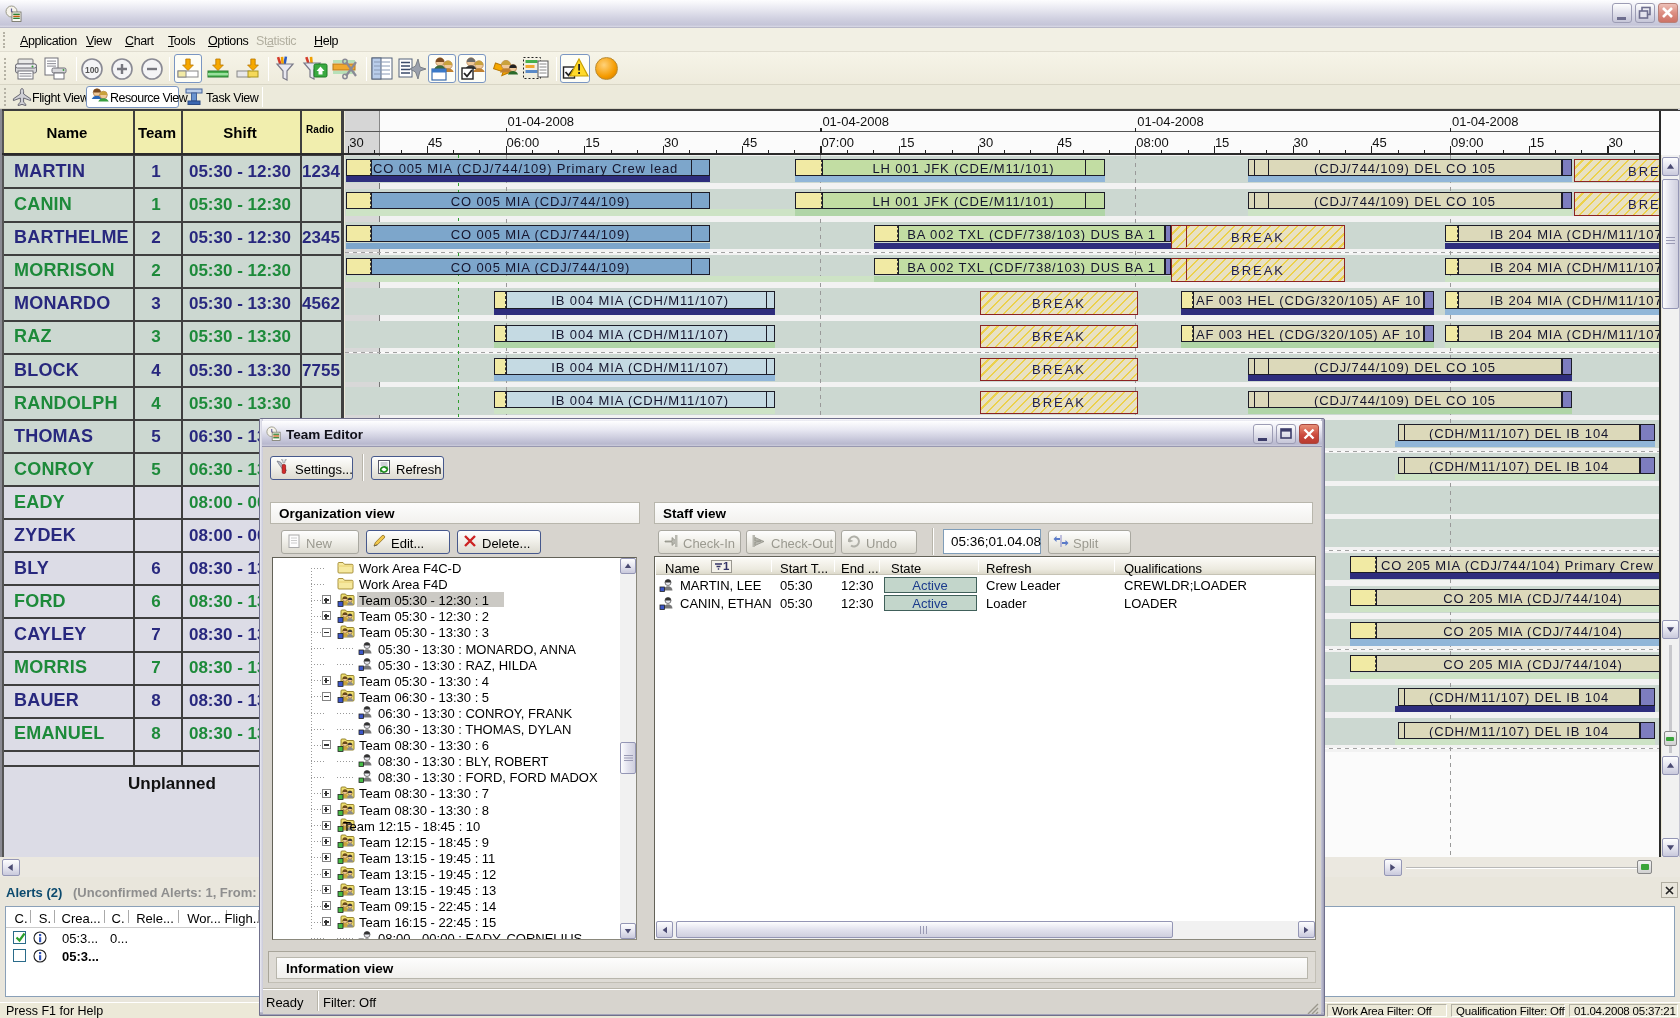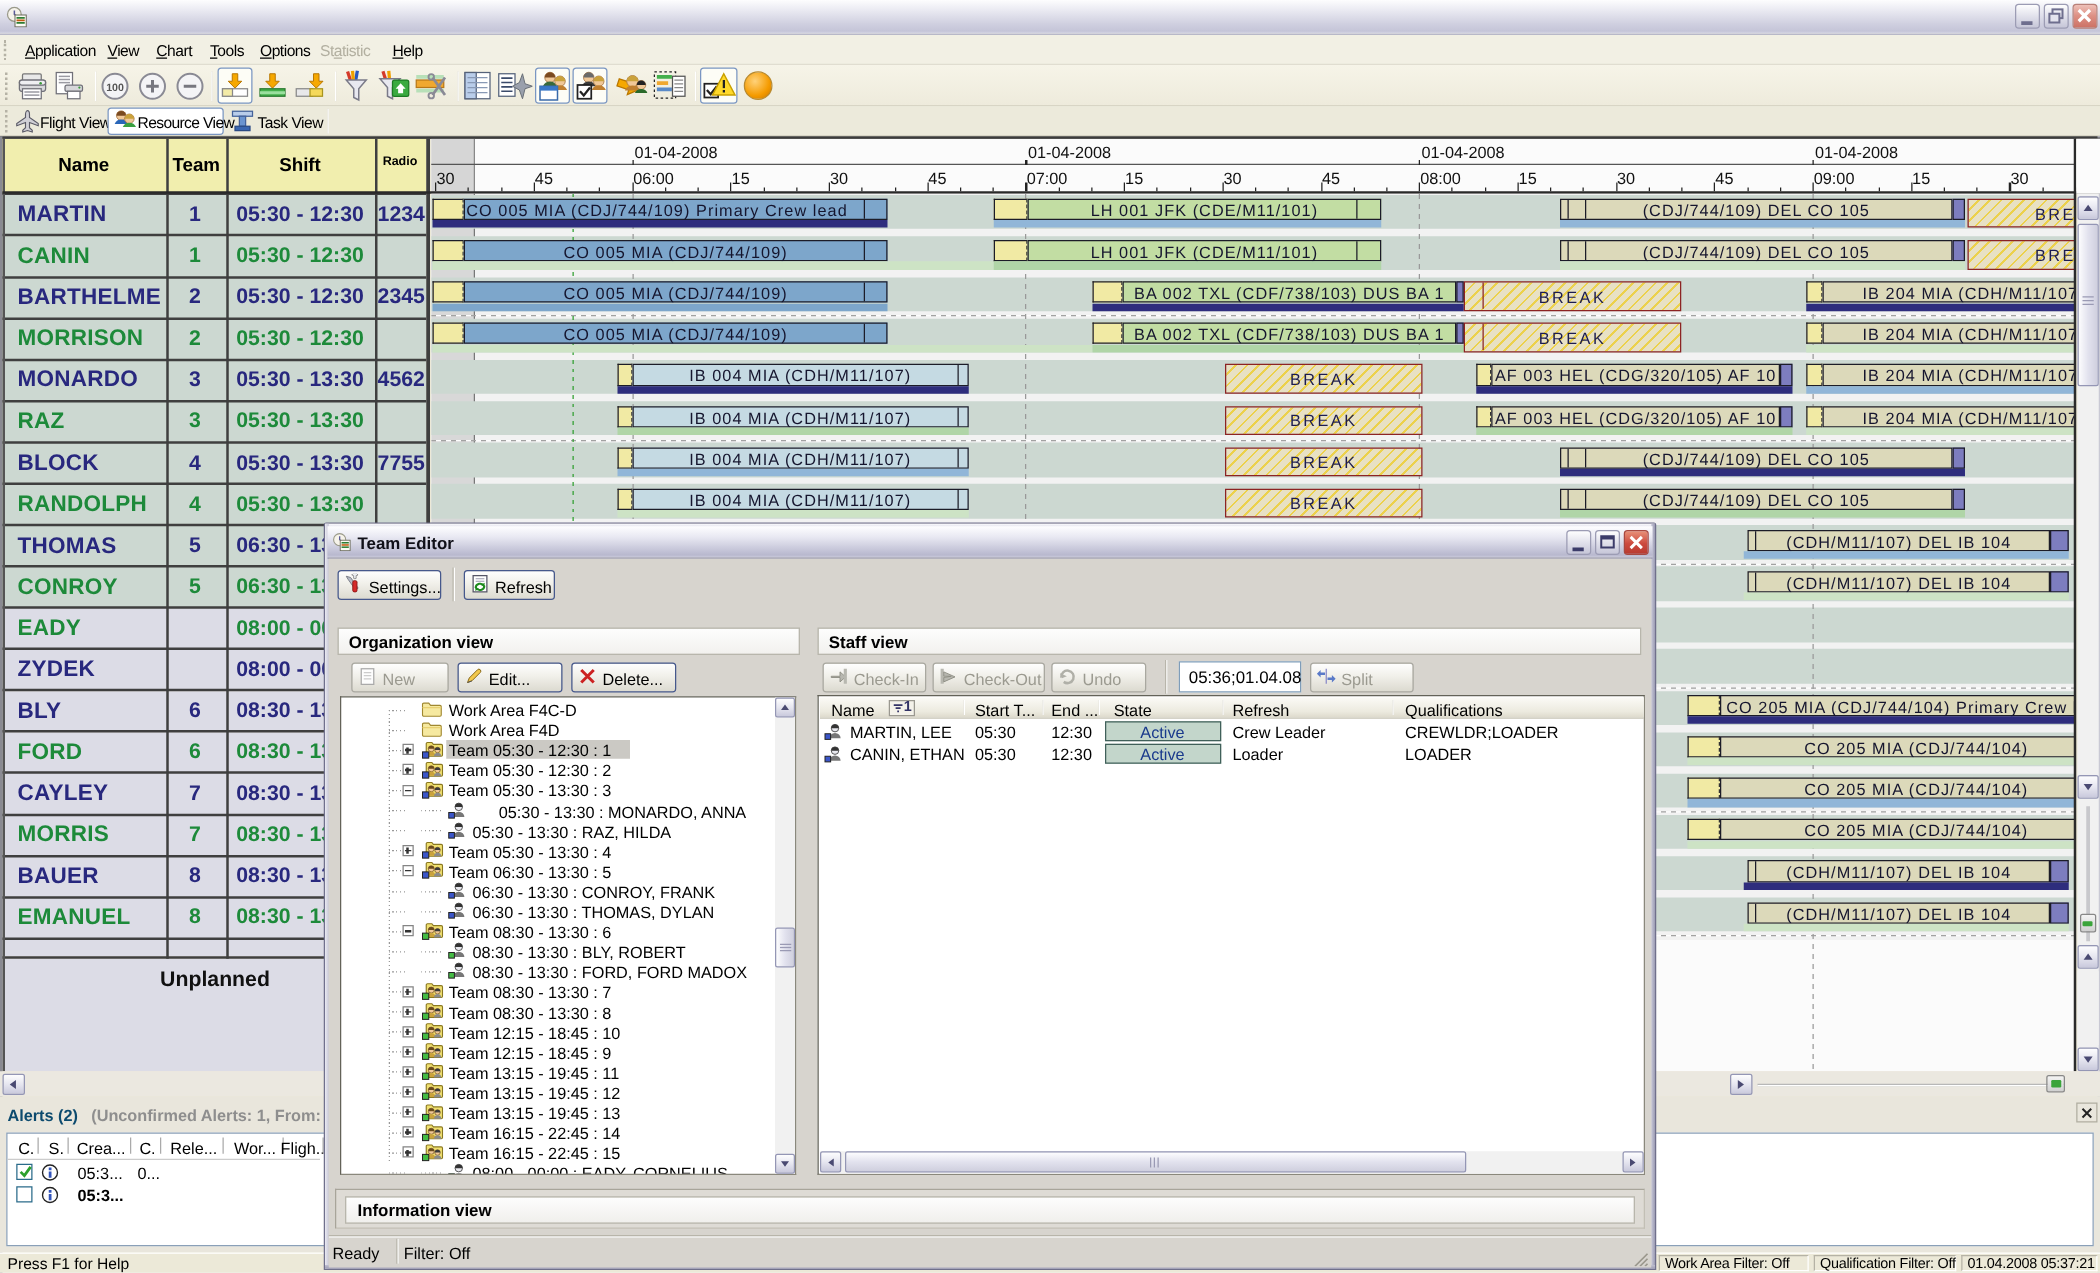--- a/index.html
+++ b/index.html
@@ -855,21 +855,21 @@
     <div style="position:absolute;left:50.5px;top:73.5px;width:5px;height:1.4px;background:#333;"></div>
     <div class="tl" style="left:86px;top:67.4px;font-size:13px;">Team 05:30 - 13:30 : 3</div>
     <div style="position:absolute;left:38px;top:90px;width:14px;height:1px;background-image:repeating-linear-gradient(90deg,#999 0 1px,transparent 1px 3px);"></div>
     <div style="position:absolute;left:64px;top:90px;width:16px;height:1px;background-image:repeating-linear-gradient(90deg,#999 0 1px,transparent 1px 3px);"></div>
     <div style="position:absolute;left:85px;top:82.5px;width:16px;height:15px;"><svg width="16" height="15">
         <circle cx="9" cy="4.5" r="3" fill="#e8e8ee" stroke="#444" stroke-width="0.7"></circle>
         <path d="M6 4.5 a3 3 0 0 1 6 0 Z" fill="#333"></path>
         <path d="M4.5 12.5 a4.5 4.2 0 0 1 9 0 Z" fill="#777"></path>
         <rect x="1" y="9" width="4.5" height="4.5" fill="#3a55c8" stroke="#222" stroke-width="0.8"></rect>
       </svg></div>
-    <div class="tl" style="left:105px;top:83.5px;font-size:13px;margin-left:21px;">05:30 - 13:30 : MONARDO, ANNA</div>
+    <div class="tl" style="left:105px;top:83.5px;font-size:13px;">05:30 - 13:30 : MONARDO, ANNA</div>
     <div style="position:absolute;left:38px;top:106.2px;width:14px;height:1px;background-image:repeating-linear-gradient(90deg,#999 0 1px,transparent 1px 3px);"></div>
     <div style="position:absolute;left:64px;top:106.2px;width:16px;height:1px;background-image:repeating-linear-gradient(90deg,#999 0 1px,transparent 1px 3px);"></div>
     <div style="position:absolute;left:85px;top:98.6px;width:16px;height:15px;"><svg width="16" height="15">
         <circle cx="9" cy="4.5" r="3" fill="#e8e8ee" stroke="#444" stroke-width="0.7"></circle>
         <path d="M6 4.5 a3 3 0 0 1 6 0 Z" fill="#333"></path>
         <path d="M4.5 12.5 a4.5 4.2 0 0 1 9 0 Z" fill="#777"></path>
         <rect x="1" y="9" width="4.5" height="4.5" fill="#3a55c8" stroke="#222" stroke-width="0.8"></rect>
       </svg></div>
     <div class="tl" style="left:105px;top:99.6px;font-size:13px;">05:30 - 13:30 : RAZ, HILDA</div>
     <div style="position:absolute;left:38px;top:122.3px;width:14px;height:1px;background-image:repeating-linear-gradient(90deg,#999 0 1px,transparent 1px 3px);"></div>
@@ -988,21 +988,21 @@
         <path d="M5.6 7 a2.4 2.4 0 0 1 4.8 0 Z" fill="#6a4a1a"></path>
 <path d="M4.8 12.5 a3.2 3.2 0 0 1 6.4 0 Z" fill="#caa23c"></path>
 <circle cx="13" cy="8" r="2.2" fill="#f0c898" stroke="#7a5a28" stroke-width="0.6"></circle>
         <path d="M10.8 8 a2.2 2.2 0 0 1 4.4 0 Z" fill="#3a3a3a"></path>
 <path d="M10.2 13 a2.9 2.9 0 0 1 5.8 0 Z" fill="#8a8a8a"></path>
 <rect x="1" y="9.5" width="5" height="5" fill="#44bb44" stroke="#222" stroke-width="0.8"></rect>
       </svg></div>
     <div style="position:absolute;left:48.5px;top:262.7px;width:9px;height:9px;background:#fff;border:1px solid #848484;"></div>
     <div style="position:absolute;left:50.5px;top:266.7px;width:5px;height:1.4px;background:#333;"></div>
     <div style="position:absolute;left:52.3px;top:264.9px;width:1.4px;height:5px;background:#333;"></div>
-    <div class="tl" style="left:86px;top:260.6px;font-size:13px;">Team 12:15 - 18:45 : 10</div>
+    <div class="tl" style="left:70px;top:260.6px;font-size:13px;">Team 12:15 - 18:45 : 10</div>
     <div style="position:absolute;left:38px;top:283.3px;width:14px;height:1px;background-image:repeating-linear-gradient(90deg,#999 0 1px,transparent 1px 3px);"></div>
     <div style="position:absolute;left:64px;top:275.2px;width:18px;height:16px;"><svg width="18" height="16">
         <path d="M4 3 a1 1 0 0 1 1-1 h3.5 l1.2 1.5 h6.3 a1 1 0 0 1 1 1 V12 a1 1 0 0 1 -1 1 H5 a1 1 0 0 1 -1 -1 Z" fill="#f0e070" stroke="#8a7820" stroke-width="0.9"></path>
 <circle cx="8" cy="7" r="2.4" fill="#f0c898" stroke="#7a5a28" stroke-width="0.6"></circle>
         <path d="M5.6 7 a2.4 2.4 0 0 1 4.8 0 Z" fill="#6a4a1a"></path>
 <path d="M4.8 12.5 a3.2 3.2 0 0 1 6.4 0 Z" fill="#caa23c"></path>
 <circle cx="13" cy="8" r="2.2" fill="#f0c898" stroke="#7a5a28" stroke-width="0.6"></circle>
         <path d="M10.8 8 a2.2 2.2 0 0 1 4.4 0 Z" fill="#3a3a3a"></path>
 <path d="M10.2 13 a2.9 2.9 0 0 1 5.8 0 Z" fill="#8a8a8a"></path>
 <rect x="1" y="9.5" width="5" height="5" fill="#44bb44" stroke="#222" stroke-width="0.8"></rect>
@@ -1063,21 +1063,21 @@
         <path d="M5.6 7 a2.4 2.4 0 0 1 4.8 0 Z" fill="#6a4a1a"></path>
 <path d="M4.8 12.5 a3.2 3.2 0 0 1 6.4 0 Z" fill="#caa23c"></path>
 <circle cx="13" cy="8" r="2.2" fill="#f0c898" stroke="#7a5a28" stroke-width="0.6"></circle>
         <path d="M10.8 8 a2.2 2.2 0 0 1 4.4 0 Z" fill="#3a3a3a"></path>
 <path d="M10.2 13 a2.9 2.9 0 0 1 5.8 0 Z" fill="#8a8a8a"></path>
 <rect x="1" y="9.5" width="5" height="5" fill="#44bb44" stroke="#222" stroke-width="0.8"></rect>
       </svg></div>
     <div style="position:absolute;left:48.5px;top:343.2px;width:9px;height:9px;background:#fff;border:1px solid #848484;"></div>
     <div style="position:absolute;left:50.5px;top:347.2px;width:5px;height:1.4px;background:#333;"></div>
     <div style="position:absolute;left:52.3px;top:345.4px;width:1.4px;height:5px;background:#333;"></div>
-    <div class="tl" style="left:86px;top:341.1px;font-size:13px;">Team 16:15 - 22:45 : 14</div>
+    <div class="tl" style="left:86px;top:341.1px;font-size:13px;">Team 09:15 - 22:45 : 14</div>
     <div style="position:absolute;left:38px;top:363.8px;width:14px;height:1px;background-image:repeating-linear-gradient(90deg,#999 0 1px,transparent 1px 3px);"></div>
     <div style="position:absolute;left:64px;top:355.7px;width:18px;height:16px;"><svg width="18" height="16">
         <path d="M4 3 a1 1 0 0 1 1-1 h3.5 l1.2 1.5 h6.3 a1 1 0 0 1 1 1 V12 a1 1 0 0 1 -1 1 H5 a1 1 0 0 1 -1 -1 Z" fill="#f0e070" stroke="#8a7820" stroke-width="0.9"></path>
 <circle cx="8" cy="7" r="2.4" fill="#f0c898" stroke="#7a5a28" stroke-width="0.6"></circle>
         <path d="M5.6 7 a2.4 2.4 0 0 1 4.8 0 Z" fill="#6a4a1a"></path>
 <path d="M4.8 12.5 a3.2 3.2 0 0 1 6.4 0 Z" fill="#caa23c"></path>
 <circle cx="13" cy="8" r="2.2" fill="#f0c898" stroke="#7a5a28" stroke-width="0.6"></circle>
         <path d="M10.8 8 a2.2 2.2 0 0 1 4.4 0 Z" fill="#3a3a3a"></path>
 <path d="M10.2 13 a2.9 2.9 0 0 1 5.8 0 Z" fill="#8a8a8a"></path>
 <rect x="1" y="9.5" width="5" height="5" fill="#44bb44" stroke="#222" stroke-width="0.8"></rect>

